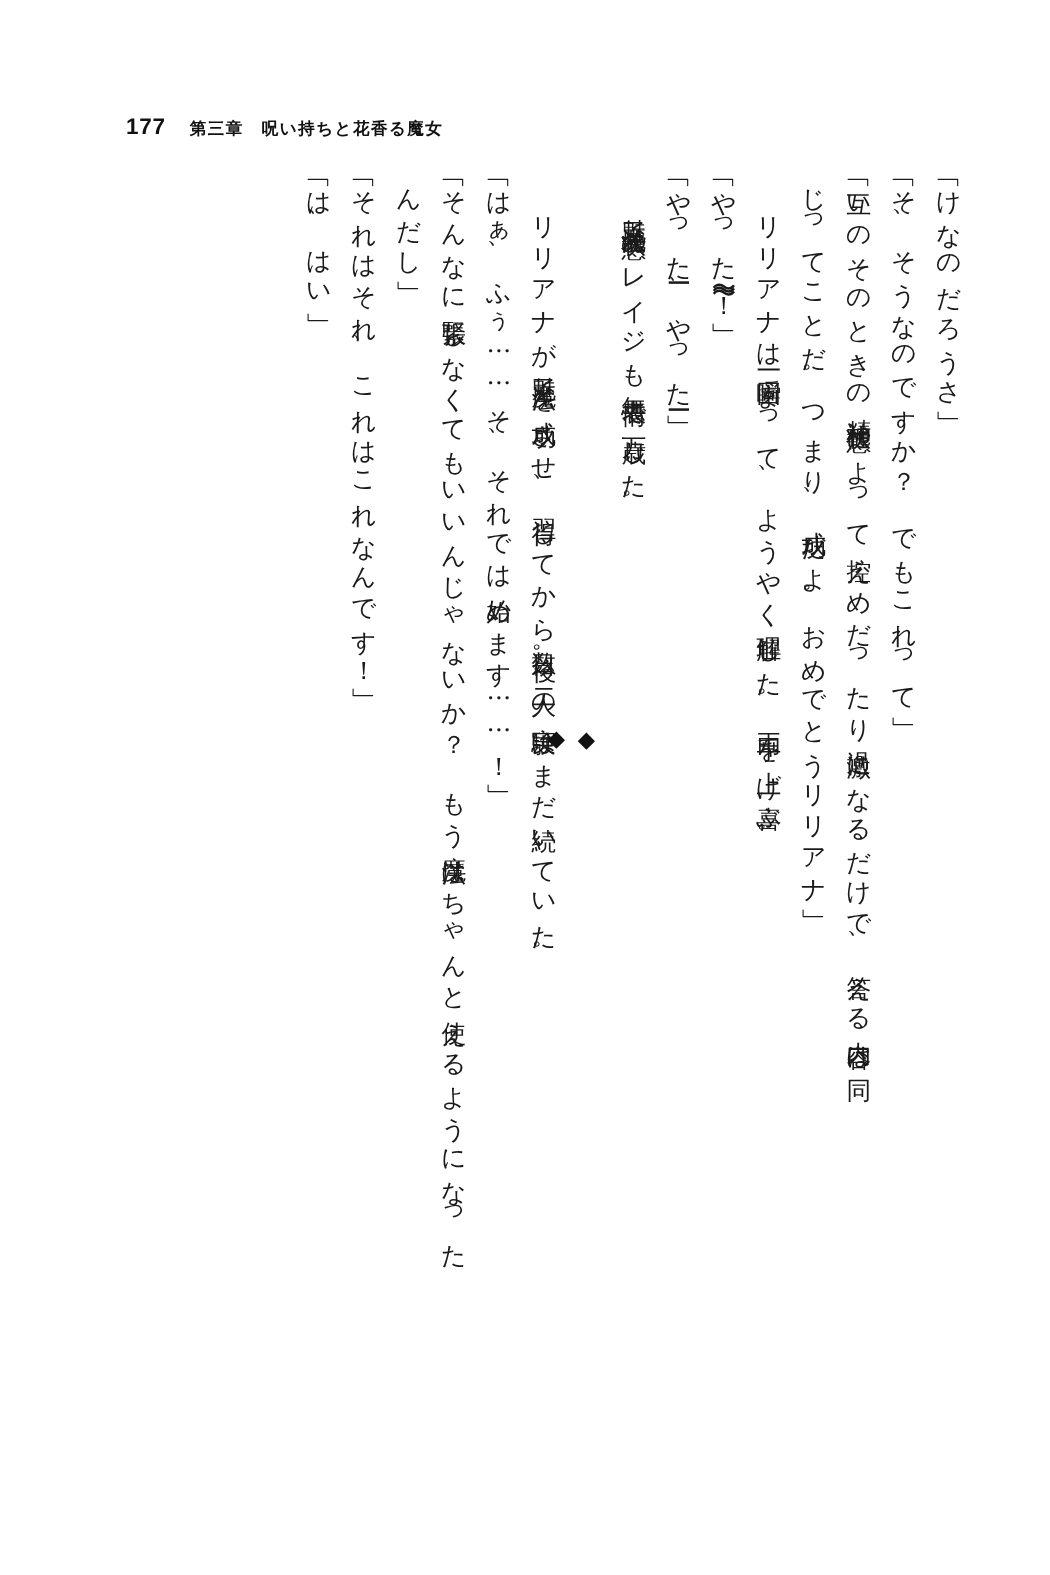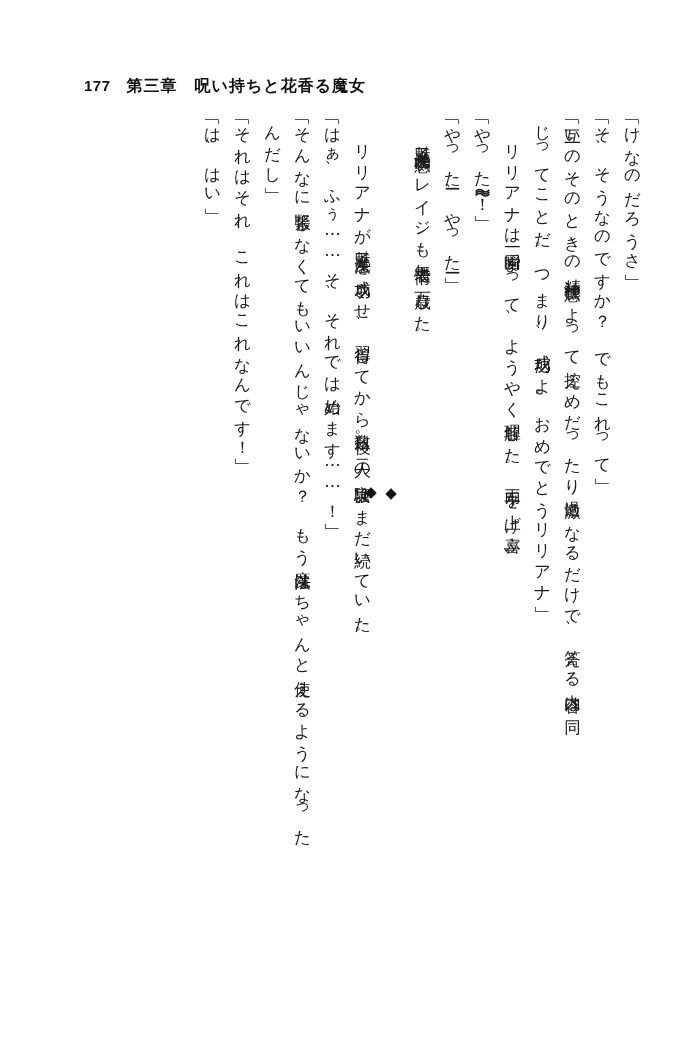--- a/index.html
+++ b/index.html
@@ -29,21 +29,21 @@
   }
   .header .folio {
     font-family: "Liberation Sans", sans-serif;
     font-weight: bold;
     font-size: 15px;
     letter-spacing: 0.5px;
     color: #111;
   }
   .header .chapter {
     font-family: "Liberation Sans", "DejaVu Sans", sans-serif;
-    font-size: 16px;
+    font-size: 11px;
     font-weight: bold;
     color: #111;
     letter-spacing: 1px;
   }
 
   
   .body-area {
     position: absolute;
     top: 72px;
     left: 70px;

